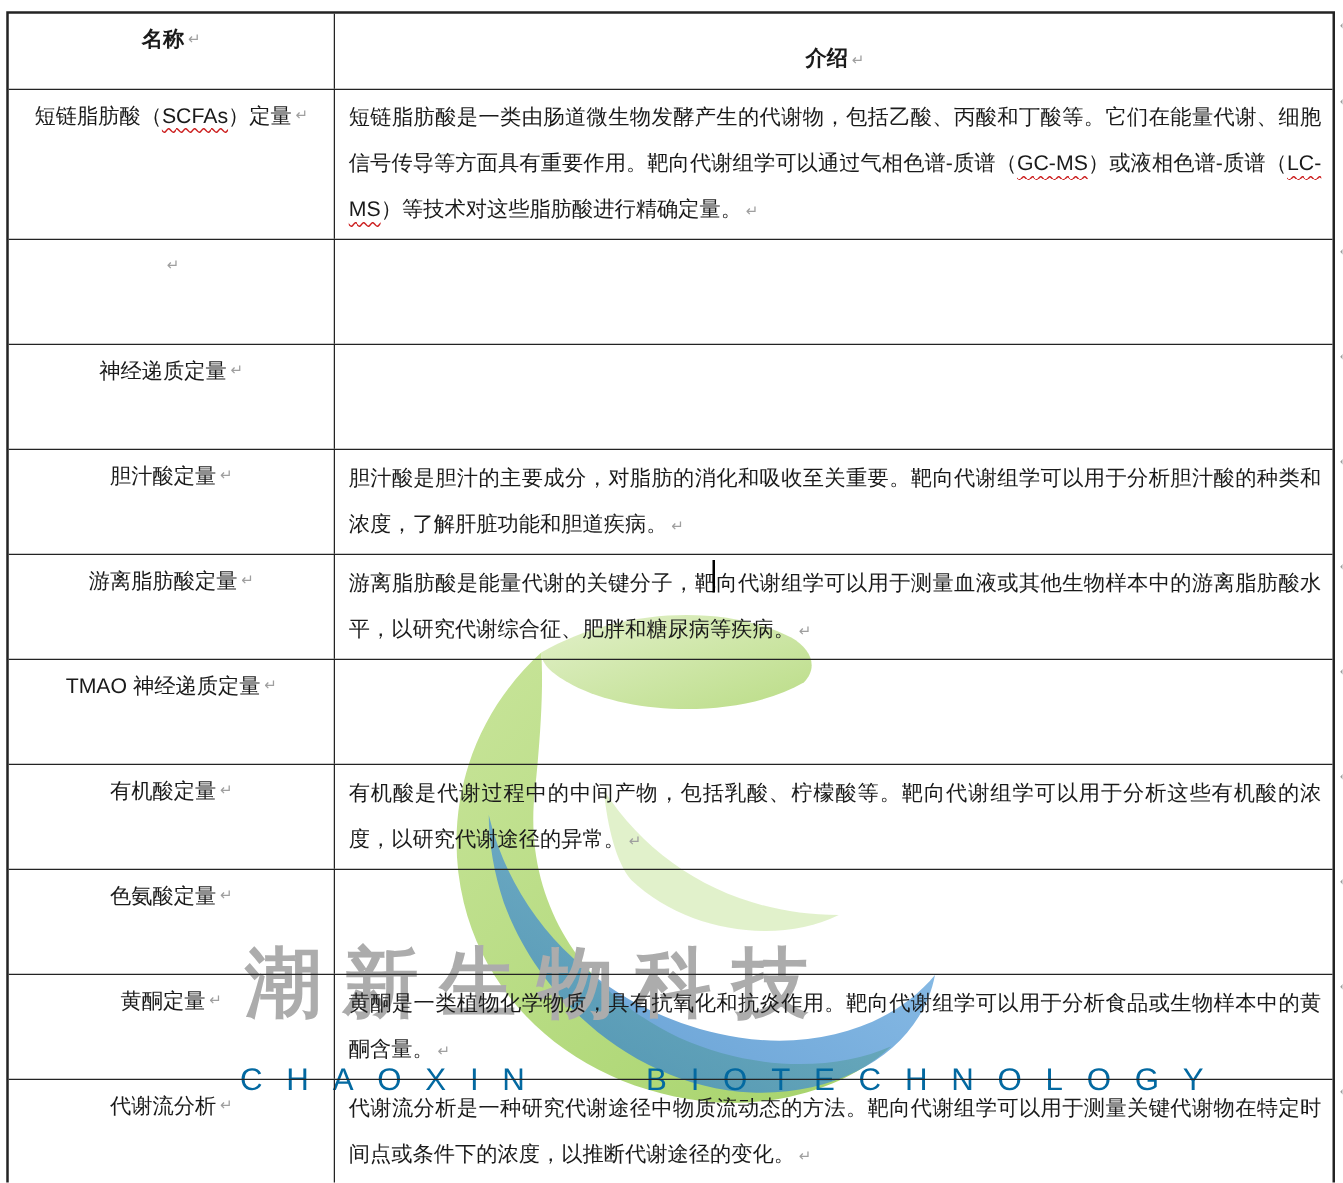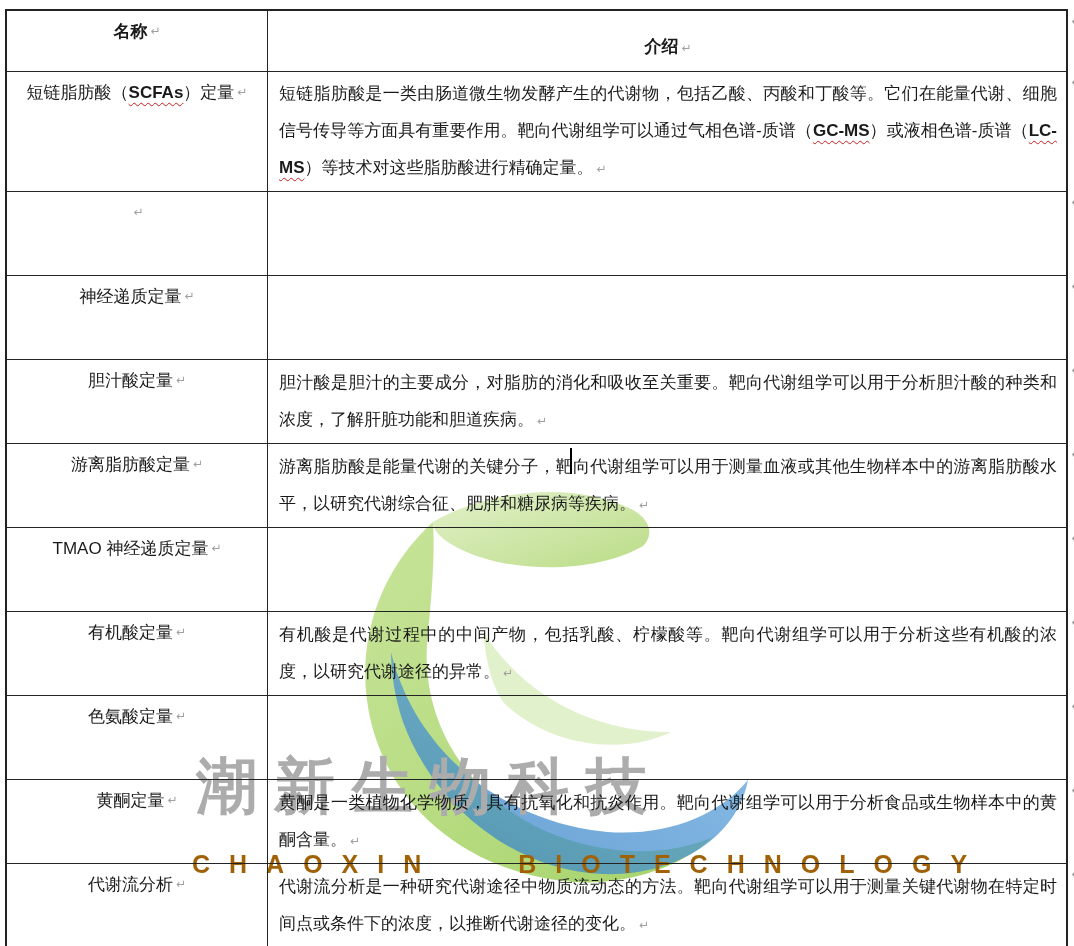--- a/index.html
+++ b/index.html
@@ -12,22 +12,22 @@
   
   .watermark{position:absolute;inset:0;z-index:0;}
   .logo-svg{position:absolute;left:333px;top:482px;}
   .wm-cn{
     position:absolute;left:196px;top:756px;
     font-size:61px;font-weight:bold;letter-spacing:17px;
     color:#acacac;white-space:nowrap;line-height:1;
   }
   .wm-en{
     position:absolute;left:192px;top:852px;
-    font-size:25px;font-weight:bold;letter-spacing:19px;word-spacing:52px;
-    color:#a16207;white-space:nowrap;line-height:1;
+    font-size:25px;font-weight:normal;letter-spacing:19px;word-spacing:52px;
+    color:#0369a1;white-space:nowrap;line-height:1;
   }
 
   
   .doc-table{
     position:absolute;left:5px;top:9px;width:1059px;z-index:2;
     border:2px solid #232323;background:transparent;
     font-size:17px;color:#1a1a1a;
   }
   .t-row{display:flex;position:relative;border-top:1.6px solid #232323;min-height:83px;}
   .t-row:first-child{border-top:none;}
@@ -44,21 +44,20 @@
   .header .desc-cell{justify-content:center;margin-top:12px;}
   .header .desc-cell .txt{width:auto;text-align:center;}
   .pilcrow{color:#9f9f9f;font-size:12px;margin-left:3px;font-weight:normal;}
   .row-end{
     position:absolute;right:-15px;top:5px;color:#9b9b9b;font-size:11px;line-height:1;
   }
   .squiggle{
     text-decoration-line:underline;text-decoration-style:wavy;
     text-decoration-color:#cc1f1f;text-decoration-thickness:1px;
     text-underline-offset:4px;
-    font-weight:bold;
   }
   
   .caret{position:absolute;left:570px;top:448px;width:2px;height:26px;background:#000;z-index:3;}
 </style>
 </head>
 <body>
 
 <div class="stage">
 
   <div class="watermark">

